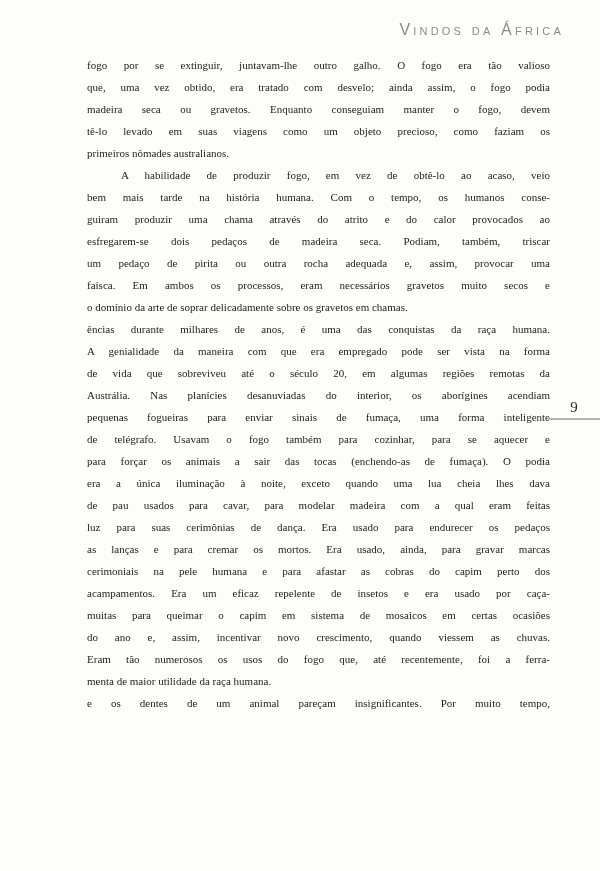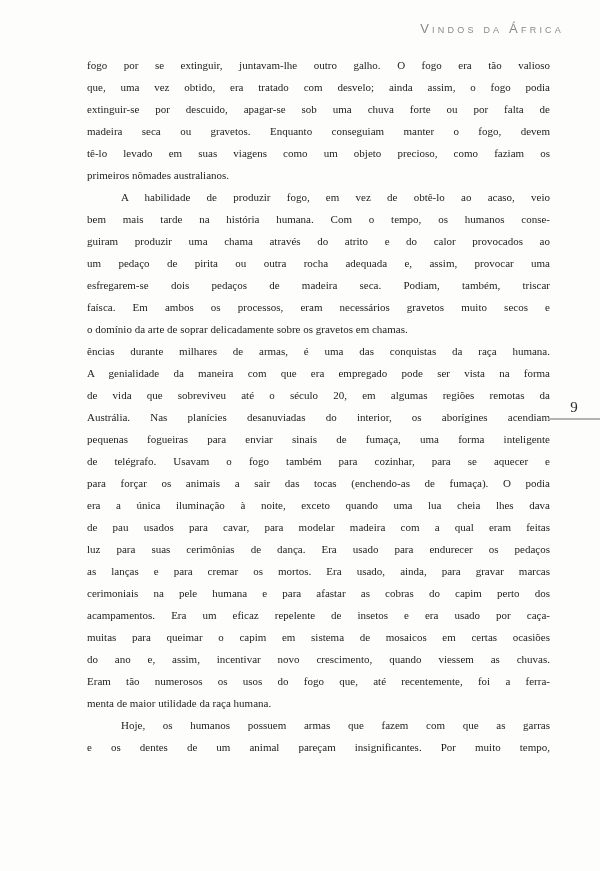--- a/index.html
+++ b/index.html
@@ -15,21 +15,21 @@
     overflow: hidden;
     font-family: "Liberation Serif", serif;
     color: #1d1d1b;
   }
   .running-header {
     position: absolute;
     top: 21px;
     right: 36px;
     font-family: "Liberation Sans", sans-serif;
     font-variant: small-caps;
-    font-size: 13px;
+    font-size: 16px;
     font-weight: 400;
     letter-spacing: 3.2px;
     color: #8a8a8a;
     white-space: nowrap;
     text-align: right;
   }
   .text-column {
     position: absolute;
     left: 87px;
     top: 54px;
@@ -69,49 +69,47 @@
 </head>
 <body>
 
 <div class="page">
 
   <div class="running-header">Vindos da África</div>
 
   <div class="text-column">
       <div class="line">fogo por se extinguir, juntavam-lhe outro galho. O fogo era tão valioso</div>
       <div class="line">que, uma vez obtido, era tratado com desvelo; ainda assim, o fogo podia</div>
-      <div class="line">extinguir-se por descuido, apagar-se sob uma chuva forte ou por falta de</div>
       <div class="line">madeira seca ou gravetos. Enquanto conseguiam manter o fogo, devem</div>
       <div class="line">tê-lo levado em suas viagens como um objeto precioso, como faziam os</div>
       <div class="line lastline">primeiros nômades australianos.</div>
       <div class="line indent">A habilidade de produzir fogo, em vez de obtê-lo ao acaso, veio</div>
       <div class="line">bem mais tarde na história humana. Com o tempo, os humanos conse-</div>
       <div class="line">guiram produzir uma chama através do atrito e do calor provocados ao</div>
+      <div class="line">esfregarem-se dois pedaços de madeira seca. Podiam, também, triscar</div>
       <div class="line">um pedaço de pirita ou outra rocha adequada e, assim, provocar uma</div>
-      <div class="line">esfregarem-se dois pedaços de madeira seca. Podiam, também, triscar</div>
       <div class="line">faísca. Em ambos os processos, eram necessários gravetos muito secos e</div>
       <div class="line lastline">o domínio da arte de soprar delicadamente sobre os gravetos em chamas.</div>
-      <div class="line">ências durante milhares de armas, é uma das conquistas da raça humana.</div>
+      <div class="line">ências durante milhares de anos, é uma das conquistas da raça humana.</div>
       <div class="line">A genialidade da maneira com que era empregado pode ser vista na forma</div>
       <div class="line">de vida que sobreviveu até o século 20, em algumas regiões remotas da</div>
       <div class="line">Austrália. Nas planícies desanuviadas do interior, os aborígines acendiam</div>
       <div class="line">pequenas fogueiras para enviar sinais de fumaça, uma forma inteligente</div>
       <div class="line">de telégrafo. Usavam o fogo também para cozinhar, para se aquecer e</div>
       <div class="line">para forçar os animais a sair das tocas (enchendo-as de fumaça). O podia</div>
       <div class="line">era a única iluminação à noite, exceto quando uma lua cheia lhes dava</div>
       <div class="line">de pau usados para cavar, para modelar madeira com a qual eram feitas</div>
       <div class="line">luz para suas cerimônias de dança. Era usado para endurecer os pedaços</div>
       <div class="line">as lanças e para cremar os mortos. Era usado, ainda, para gravar marcas</div>
       <div class="line">cerimoniais na pele humana e para afastar as cobras do capim perto dos</div>
       <div class="line">acampamentos. Era um eficaz repelente de insetos e era usado por caça-</div>
       <div class="line">muitas para queimar o capim em sistema de mosaicos em certas ocasiões</div>
       <div class="line">do ano e, assim, incentivar novo crescimento, quando viessem as chuvas.</div>
       <div class="line">Eram tão numerosos os usos do fogo que, até recentemente, foi a ferra-</div>
       <div class="line lastline">menta de maior utilidade da raça humana.</div>
-      <div class="line indent">Hoje, os humanos possuem armas que fazem com que as garras</div>
       <div class="line">e os dentes de um animal pareçam insignificantes. Por muito tempo,</div>
     </div>
 
   <div class="folio">
     <div class="num">9</div>
   </div>
 
 </div>
 
 </body></html>

